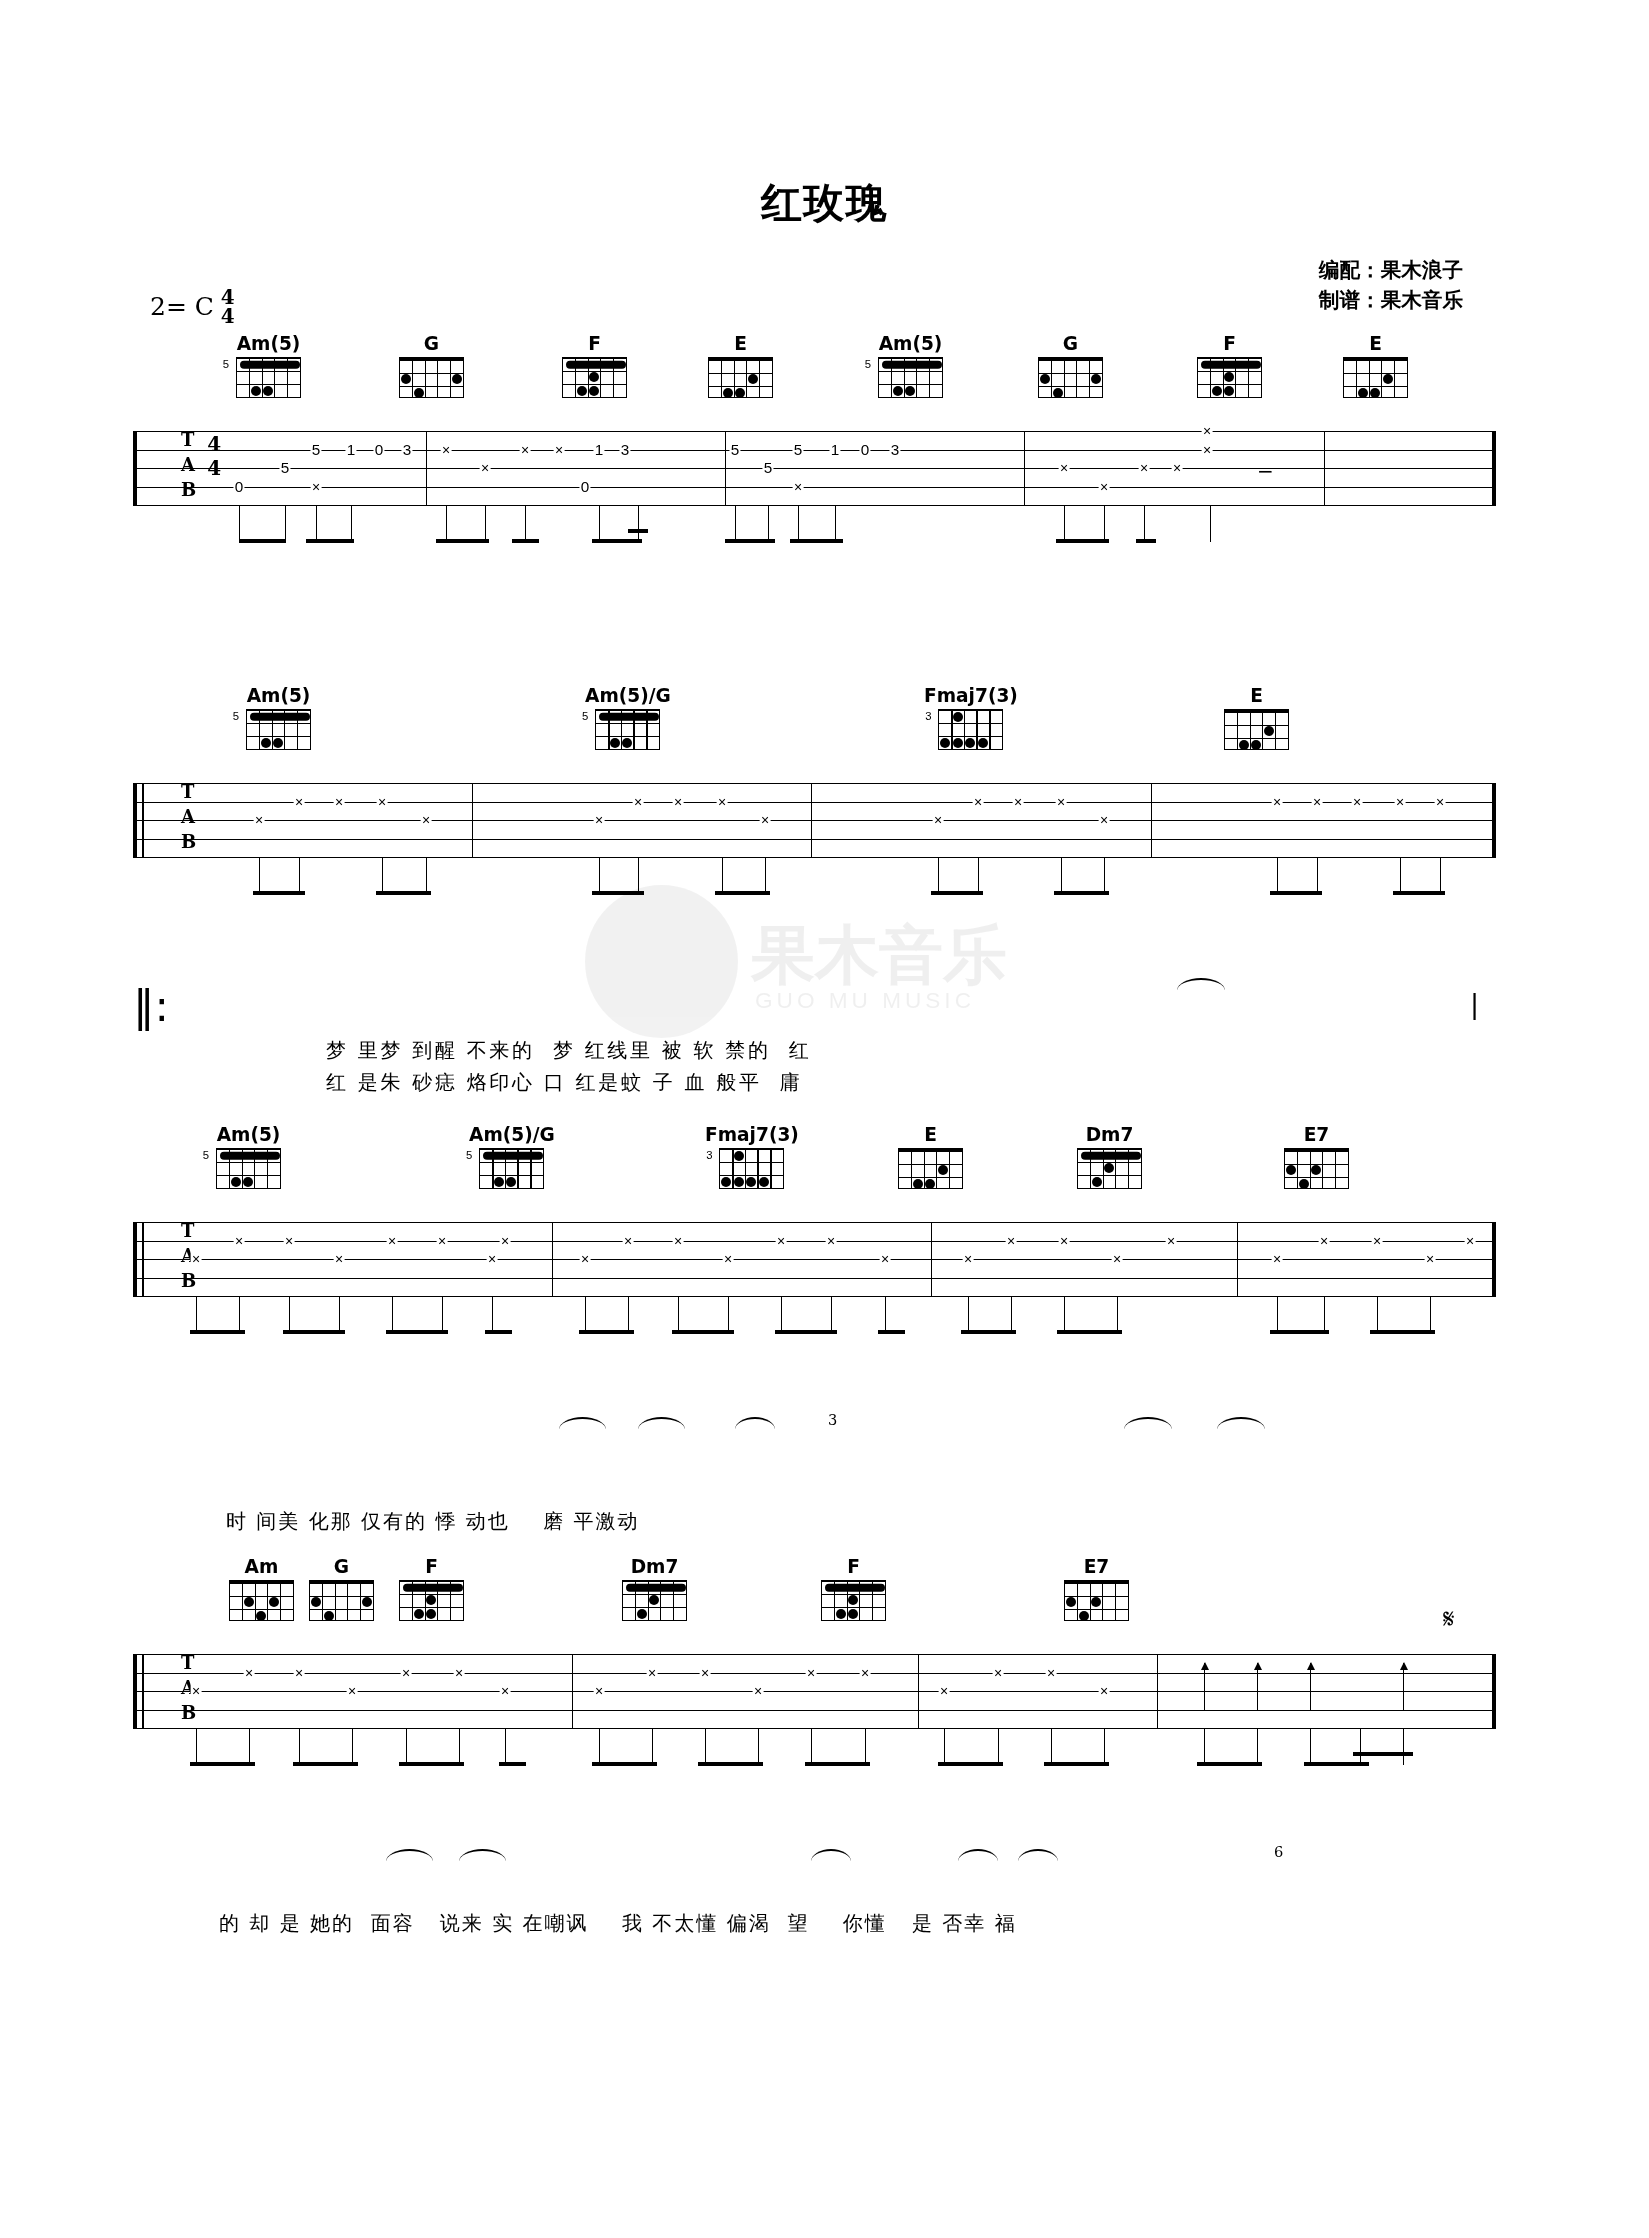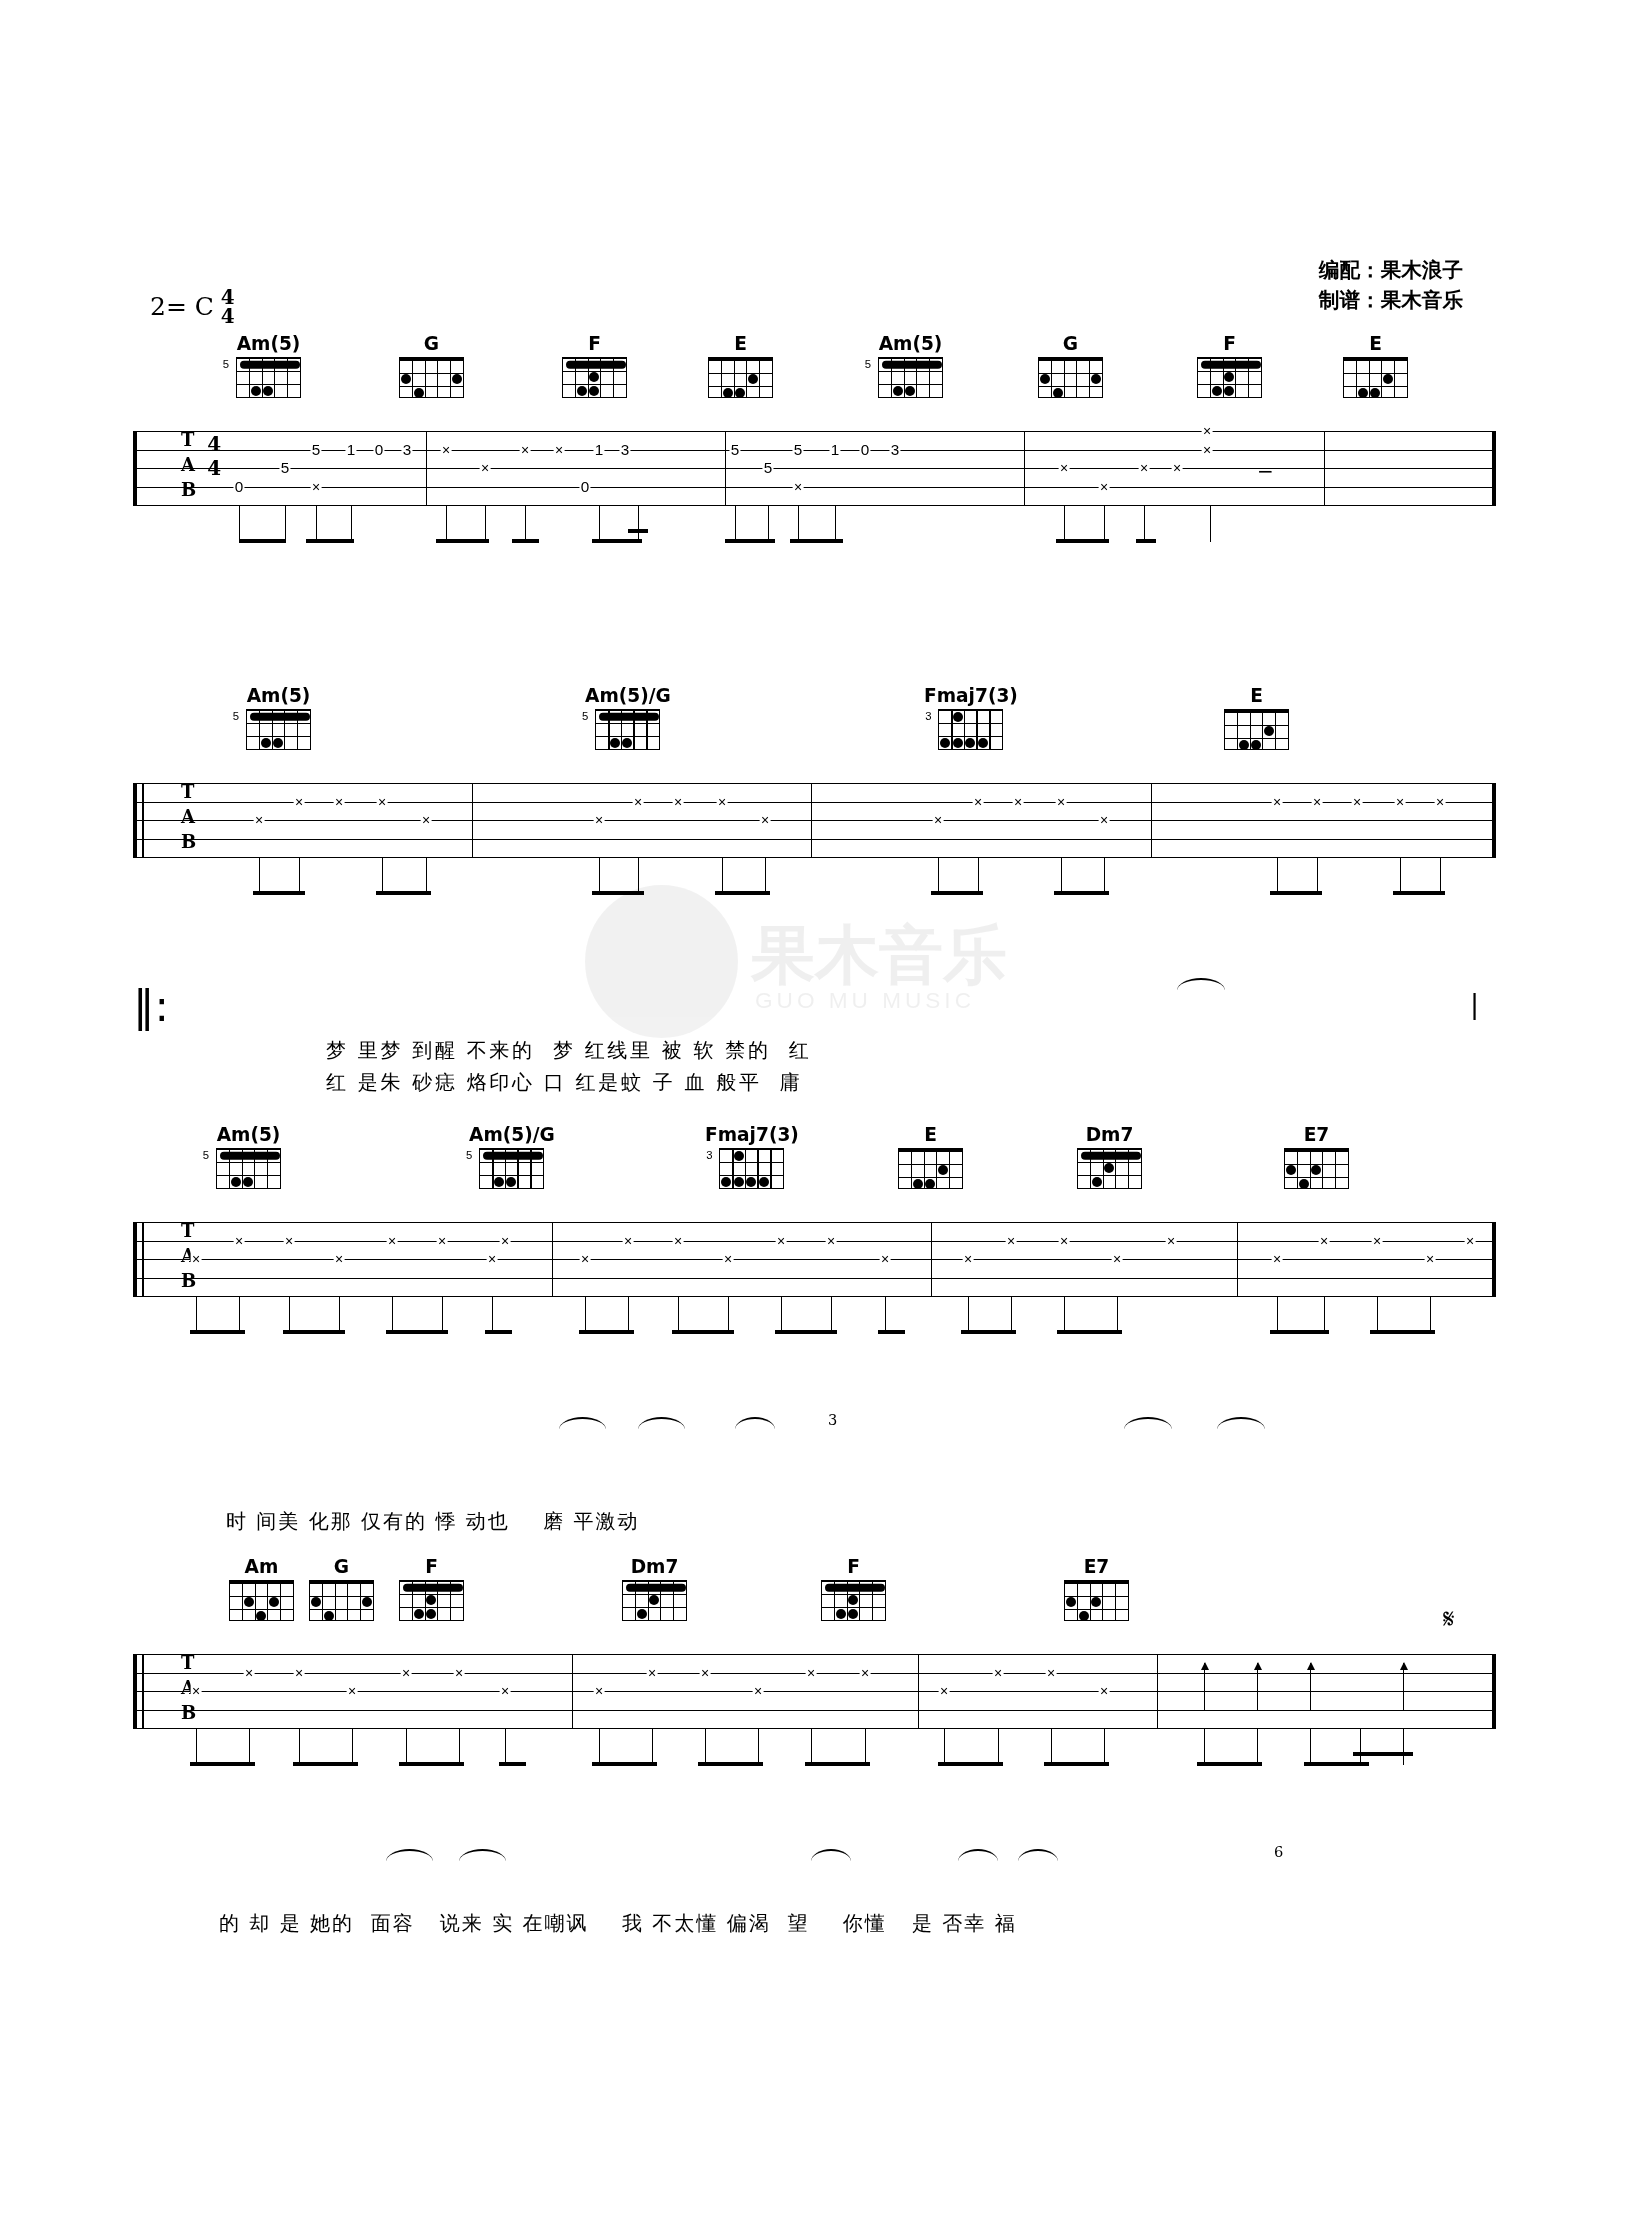--- a/index.html
+++ b/index.html
@@ -282,20 +282,21 @@
     position: absolute;
     font-size: 14.6px;
     font-family: "DejaVu Serif", serif;
   }
 </style>
 </head>
 <body>
 
 <div class="page">
 
+  <div class="title">红玫瑰</div>
   <div class="credits">
     <div>编配：果木浪子</div>
     <div>制谱：果木音乐</div>
   </div>
   <div class="keysig">
     <span>2= C</span>
     <span class="frac">
       <span>4</span>
       <span>4</span>
     </span>

